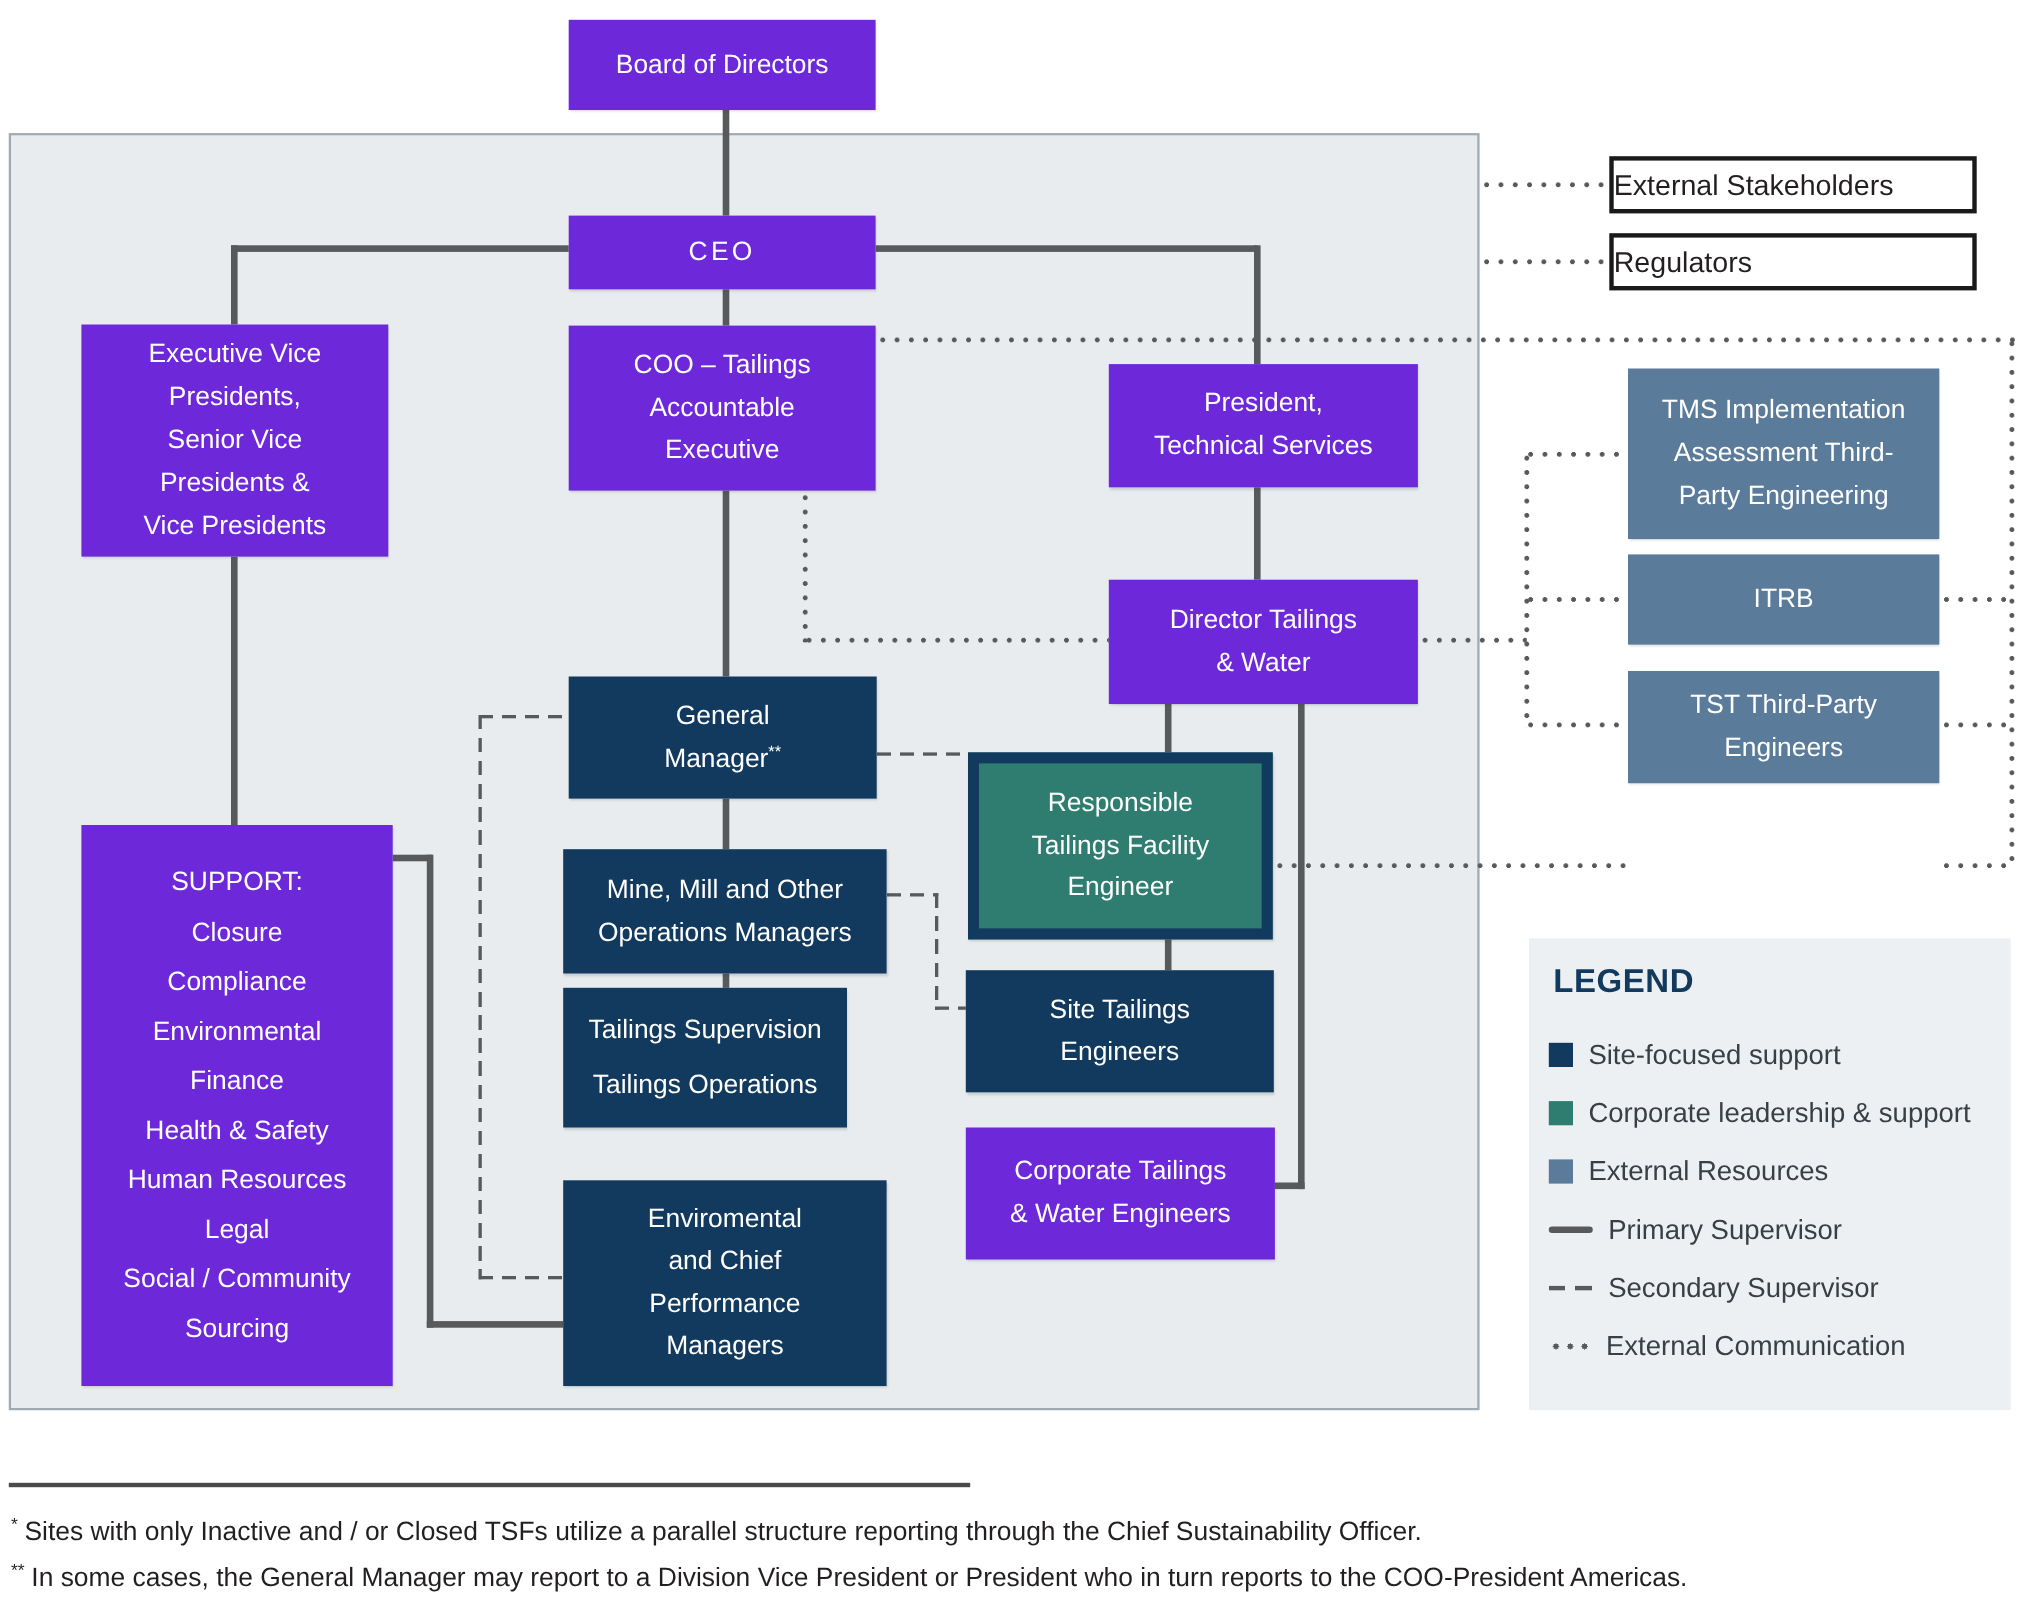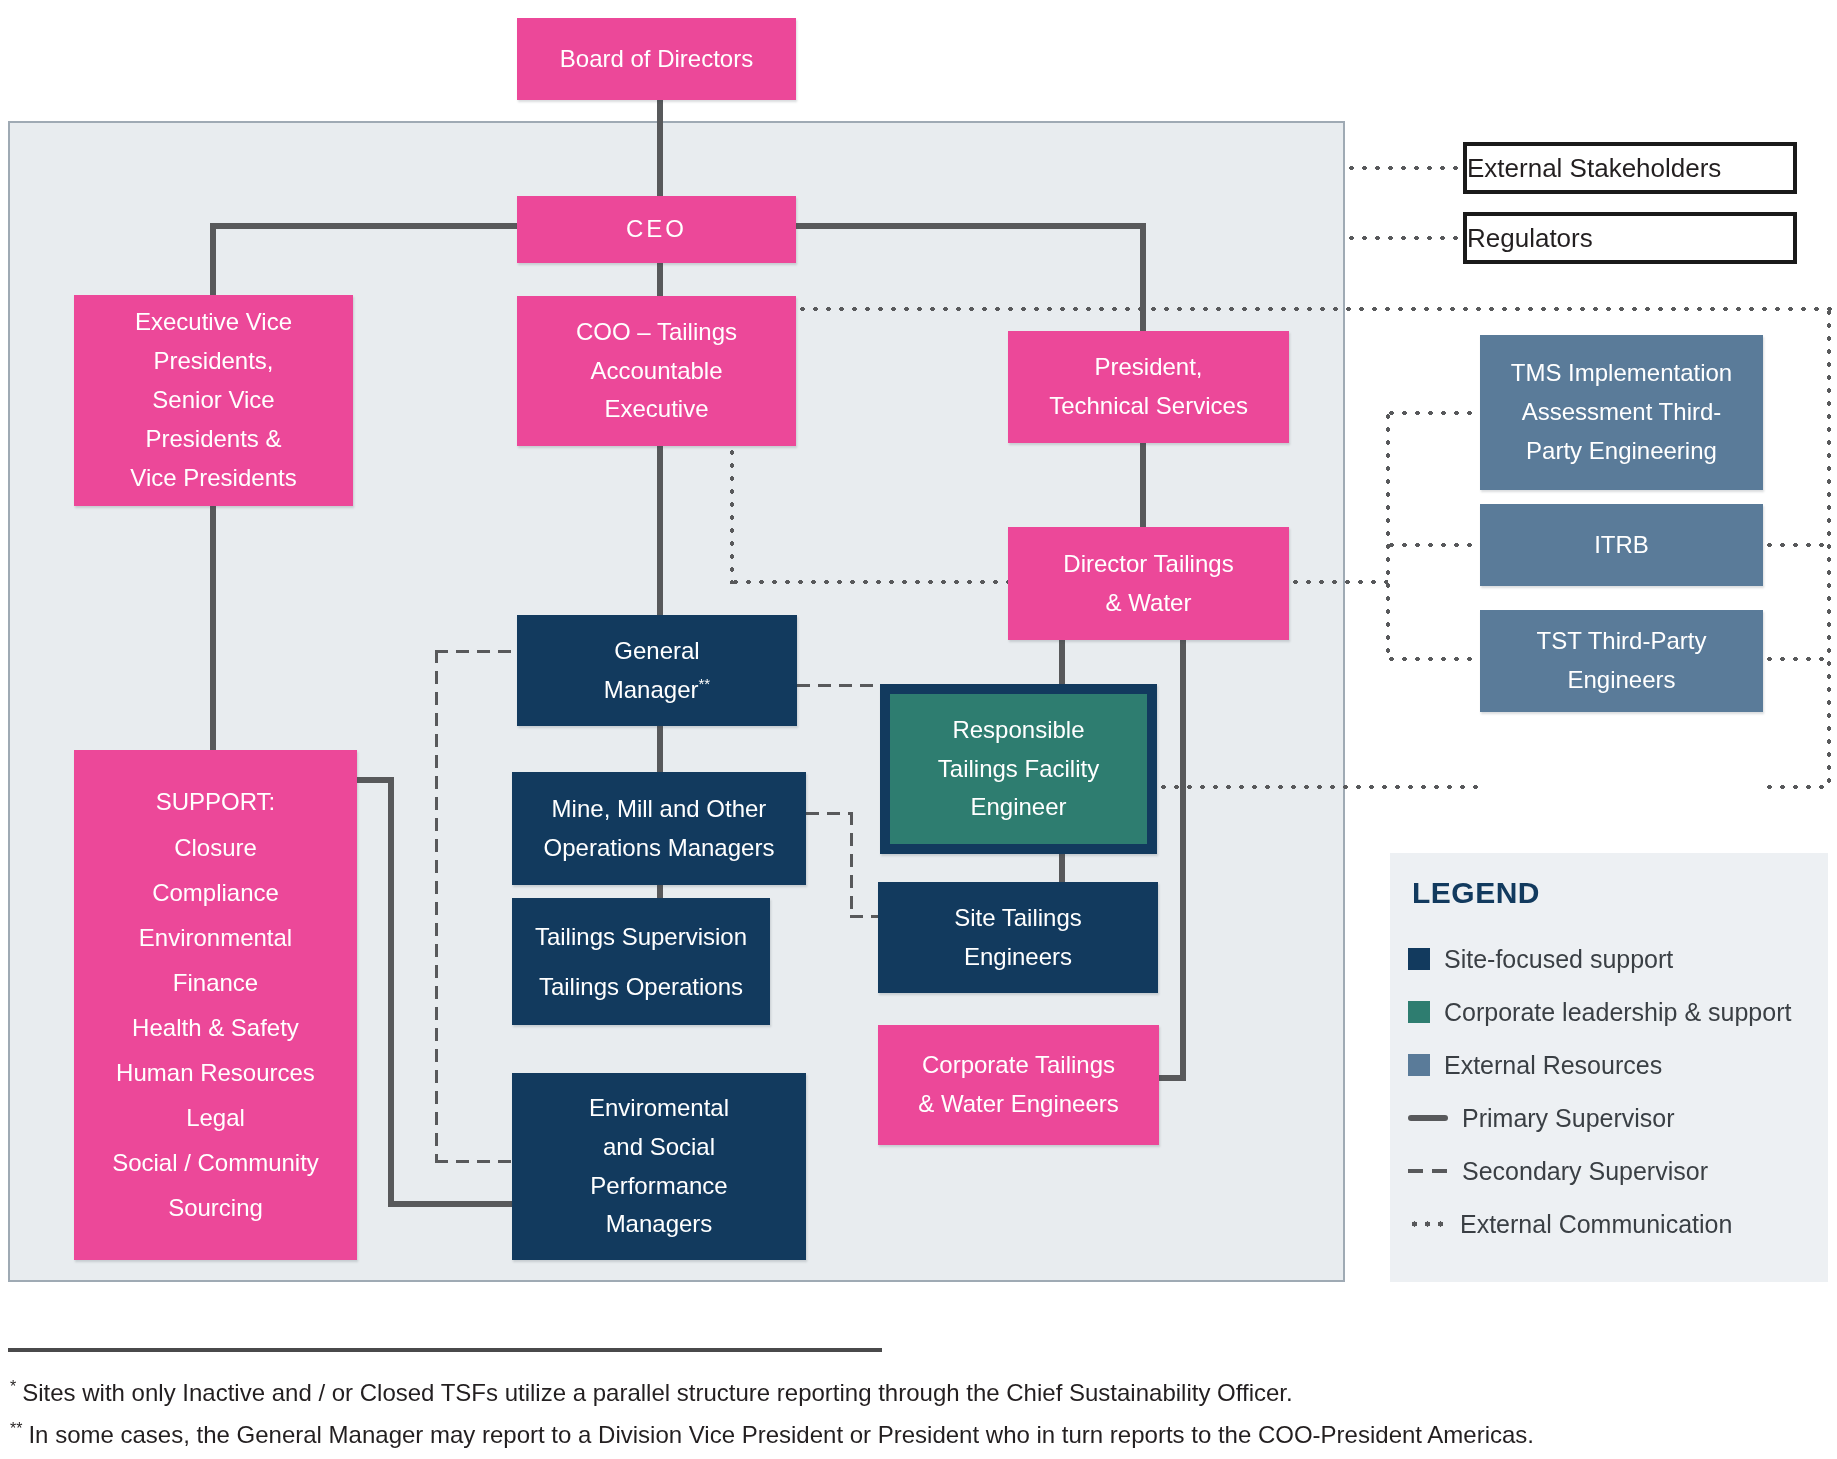--- a/index.html
+++ b/index.html
@@ -19,21 +19,21 @@
     position:absolute;left:860px;top:138px;width:440px;text-align:right;
     font-size:40px;font-weight:bold;color:#26282B;letter-spacing:0.5px;
   }
   
   .node{
     position:absolute;display:flex;align-items:center;justify-content:center;
     text-align:center;color:#ffffff;font-size:24px;line-height:1.62;
     white-space:pre-line;box-sizing:border-box;
     box-shadow:1px 2px 2px rgba(50,60,70,0.18);
   }
-  .teal{background:#ec4899;align-items:center;}
+  .teal{background:#6d28d9;align-items:center;}
   .navy{background:#123A5E;}
   .slate{background:#5A7B99;}
   .rtfe{background:#2E7D70;border:10px solid #123A5E;}
   .extbox{
     position:absolute;display:flex;align-items:center;justify-content:flex-start;
     background:#ffffff;border:4px solid #1A1A1A;box-sizing:border-box;
     color:#231F20;font-size:26px;
   }
   .spread{letter-spacing:3px;}
   .lh-wide{line-height:2.05;}
@@ -146,21 +146,21 @@
   <div class="node navy" style="left:512px;top:772px;width:294px;height:113px;">
     <span>Mine, Mill and Other
 Operations Managers</span>
   </div>
   <div class="node navy lh-wide" style="left:512px;top:898px;width:258px;height:127px;">
     <span>Tailings Supervision
 Tailings Operations</span>
   </div>
   <div class="node navy" style="left:512px;top:1073px;width:294px;height:187px;">
     <span>Enviromental
-and Social
+and Chief
 Performance
 Managers</span>
   </div>
   <div class="node teal support-node" style="left:74px;top:750px;width:283px;height:510px;">
     <span>SUPPORT:
 Closure
 Compliance
 Environmental
 Finance
 Health &amp; Safety

